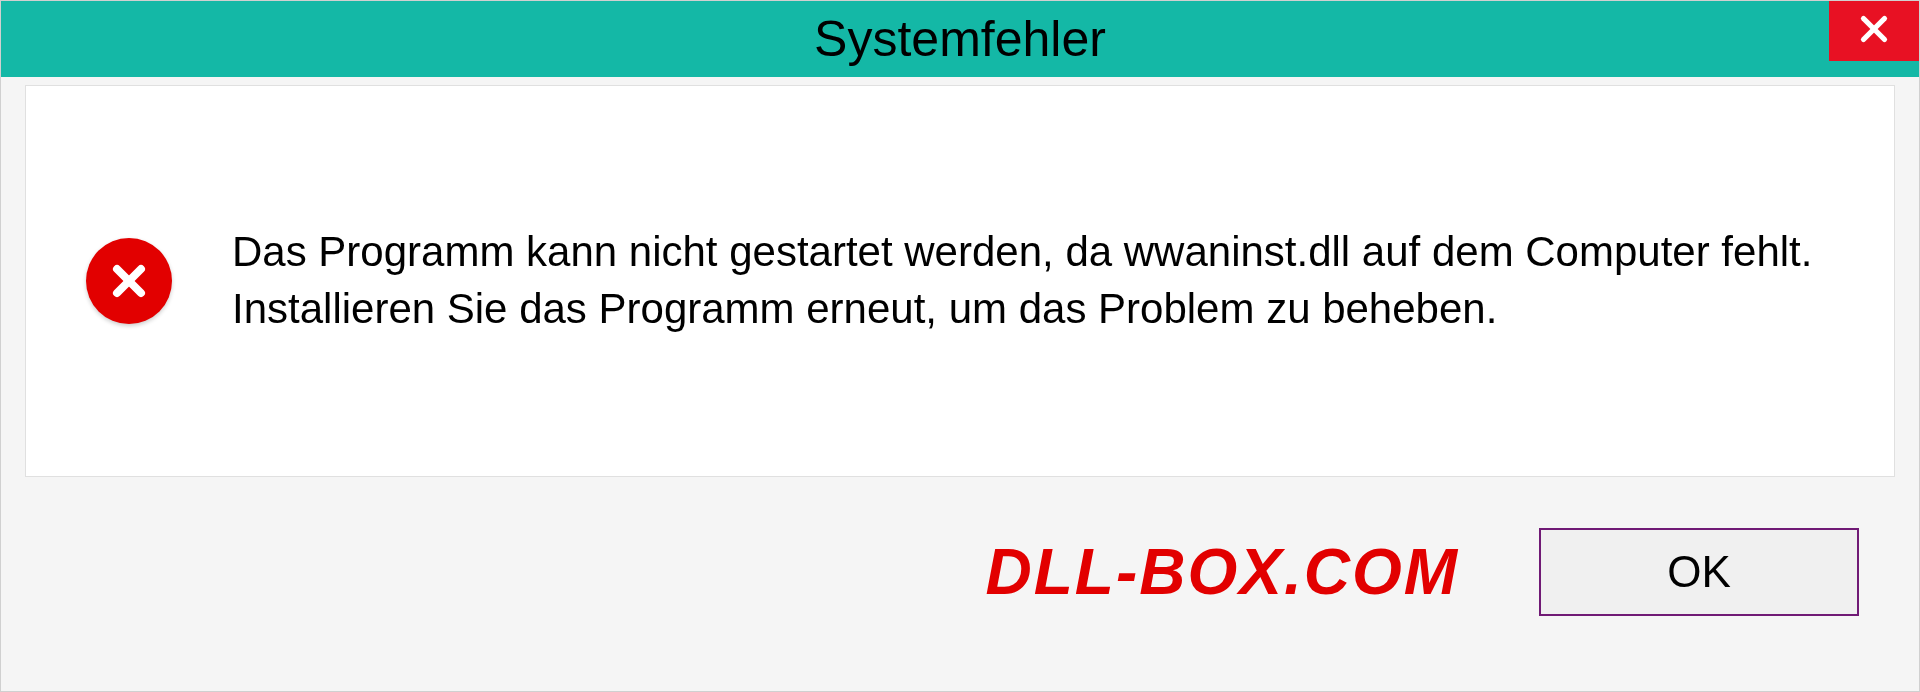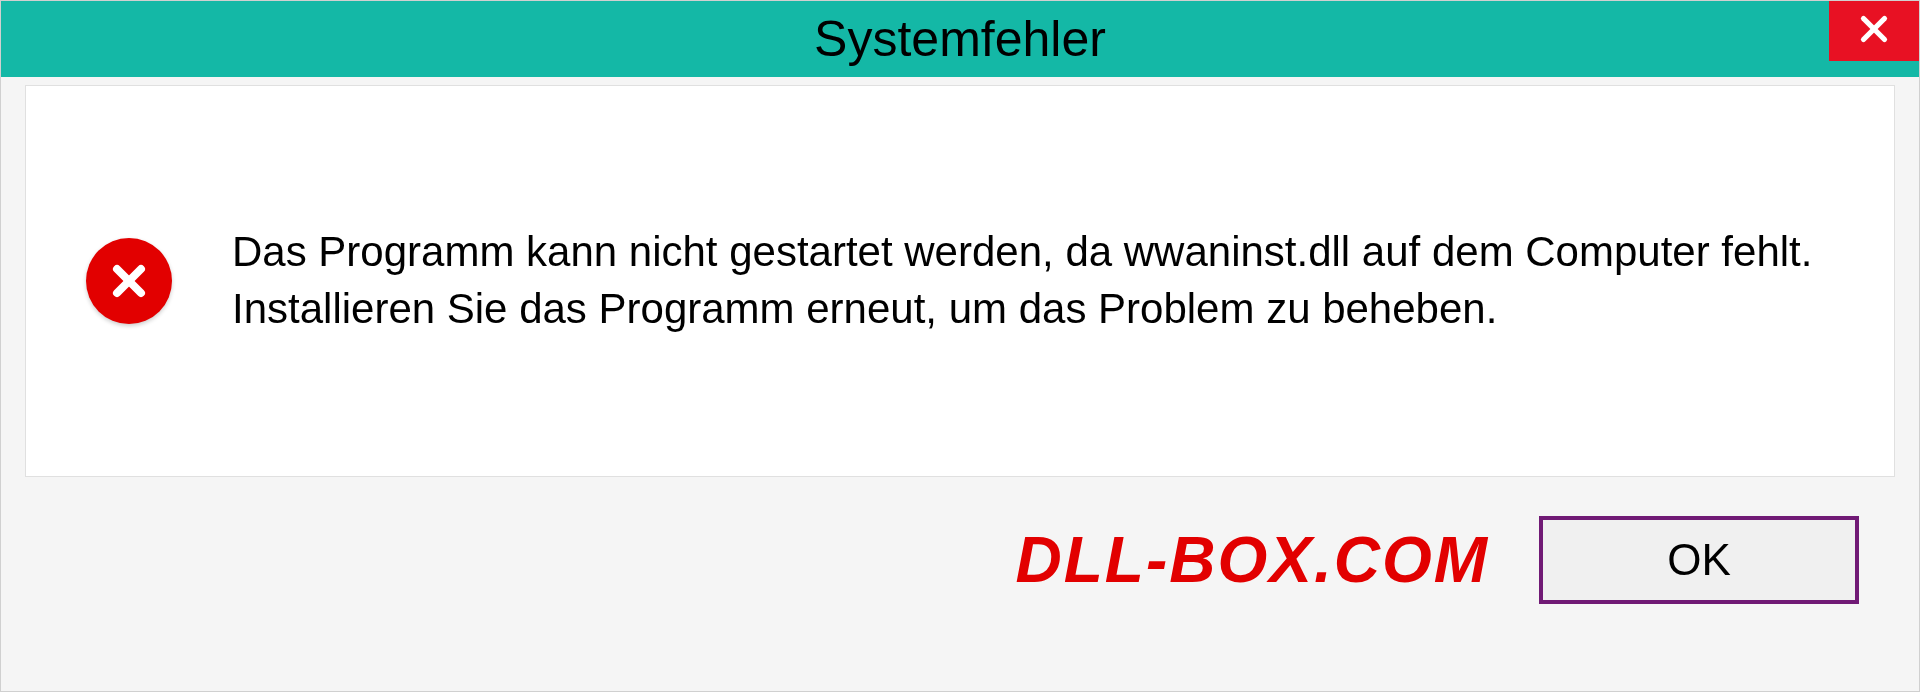--- a/index.html
+++ b/index.html
@@ -86,43 +86,43 @@
       height: 48px;
     }
     .message-text {
       font-size: 42px;
       line-height: 1.35;
       color: #000;
       font-weight: 400;
     }
     .footer {
       position: absolute;
-      bottom: 16px;
+      bottom: 4px;
       left: 0;
       right: 0;
       height: 200px;
       display: flex;
       align-items: center;
       justify-content: flex-end;
       padding: 0 60px 30px 60px;
-      gap: 50px;
+      gap: 80px;
     }
     .watermark {
       font-size: 64px;
       font-weight: 800;
       font-style: italic;
       color: #e20000;
       letter-spacing: 2px;
       font-family: Arial, sans-serif;
     }
     .ok-button {
       width: 320px;
       height: 88px;
       background: #f0f0f0;
-      border: 4px solid #701a75;
+      border: 2px solid #701a75;
       font-size: 44px;
       color: #000;
       display: flex;
       align-items: center;
       justify-content: center;
       cursor: pointer;
     }
   </style>
 </head>
 <body>

